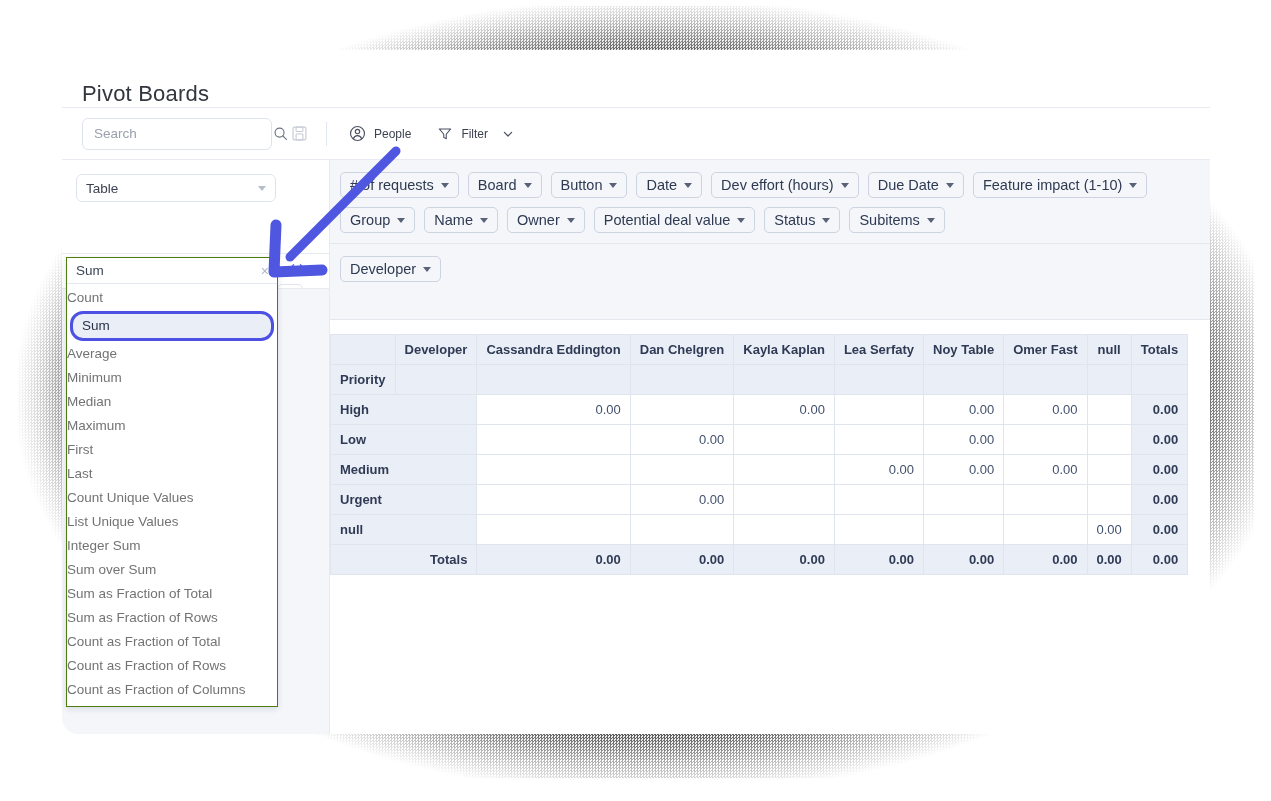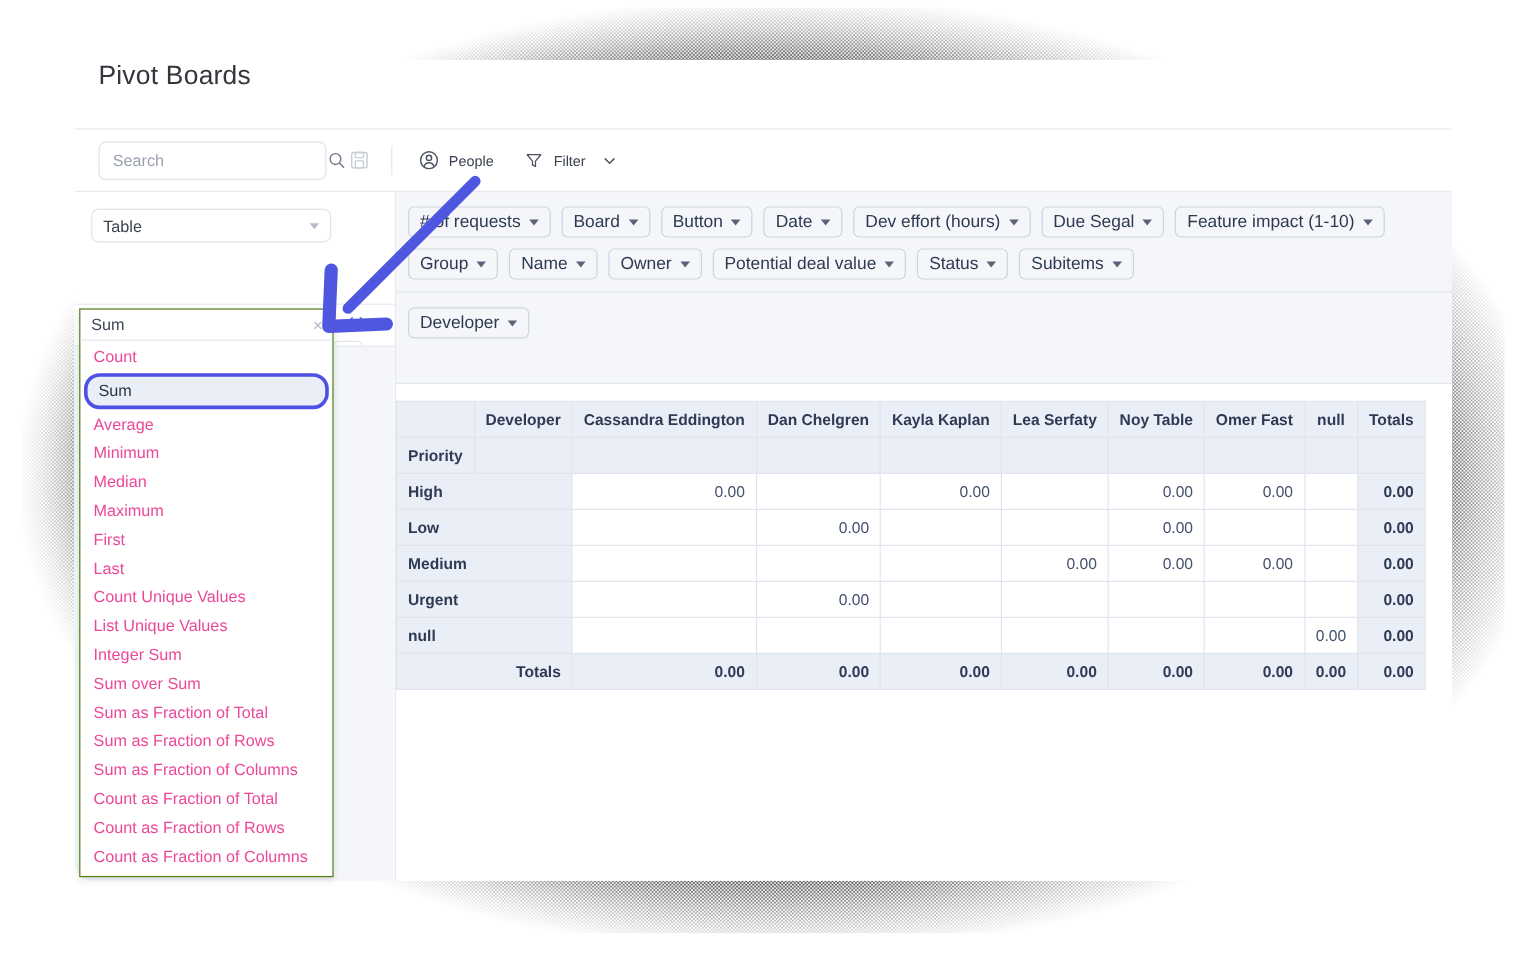--- a/index.html
+++ b/index.html
@@ -49,21 +49,21 @@
     left: 62px; top: 50px;
     width: 1148px; height: 684px;
     background: #ffffff;
     border-radius: 16px;
     overflow: hidden;
   }
 
   .titlebar {
     height: 58px;
     border-bottom: 1px solid #e7eaf0;
-    display: flex; align-items: flex-start;
+    display: flex; align-items: flex-end;
     padding: 0 20px;
   }
   .app-title {
     font-size: 22px;
     color: #34363d;
     letter-spacing: .2px;
   }
 
   
   .toolbar {
@@ -245,23 +245,23 @@
   .agg-input-row {
     display: flex; align-items: center;
     justify-content: space-between;
     padding: 5px 8px 5px 9px;
     border-bottom: 1px solid #e3e7ef;
   }
   .agg-input-row span.v { color: #3c4559; }
   .agg-x { color: #b0b7c5; font-size: 14px; line-height: 1; }
   .agg-list { padding: 2px 0 4px 0; }
   .agg-item {
-    padding: 3px 11px;
+    padding: 3px 0;
     line-height: 18px;
-    color: #ec4899;
+    color: #737373;
   }
   .agg-item.selected {
     margin: 1px 3px;
     padding: 3px 9px;
     border: 3px solid #4c51e3;
     border-radius: 13px;
     background: #eaeef6;
     color: #2b3348;
   }
 
@@ -388,21 +388,21 @@
             </div>
             <div class="chip">
               <span>Date</span>
               <span class="caret"></span>
             </div>
             <div class="chip">
               <span>Dev effort (hours)</span>
               <span class="caret"></span>
             </div>
             <div class="chip">
-              <span>Due Segal</span>
+              <span>Due Date</span>
               <span class="caret"></span>
             </div>
             <div class="chip">
               <span>Feature impact (1-10)</span>
               <span class="caret"></span>
             </div>
           </div>
 
           <div class="chip-row">
             <div class="chip">
@@ -562,21 +562,20 @@
       <div class="agg-item">Median</div>
       <div class="agg-item">Maximum</div>
       <div class="agg-item">First</div>
       <div class="agg-item">Last</div>
       <div class="agg-item">Count Unique Values</div>
       <div class="agg-item">List Unique Values</div>
       <div class="agg-item">Integer Sum</div>
       <div class="agg-item">Sum over Sum</div>
       <div class="agg-item">Sum as Fraction of Total</div>
       <div class="agg-item">Sum as Fraction of Rows</div>
-      <div class="agg-item">Sum as Fraction of Columns</div>
       <div class="agg-item">Count as Fraction of Total</div>
       <div class="agg-item">Count as Fraction of Rows</div>
       <div class="agg-item">Count as Fraction of Columns</div>
     </div>
   </div>
 
   <svg class="anno" viewBox="0 0 1271 801">
     <line x1="396" y1="151" x2="290" y2="257" stroke="#4f56e0" stroke-width="9" stroke-linecap="round"></line>
     <path d="M274 272 L 276 225 M274 272 L 322 270" stroke="#4f56e0" stroke-width="11" stroke-linecap="round" fill="none"></path>
   </svg>

